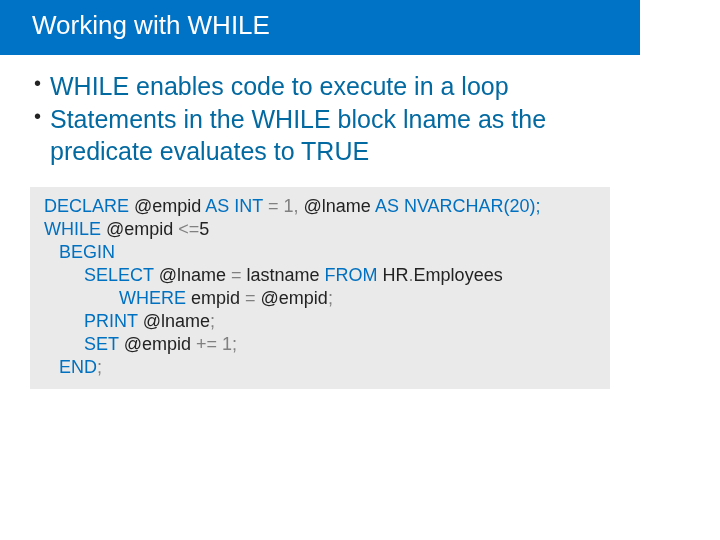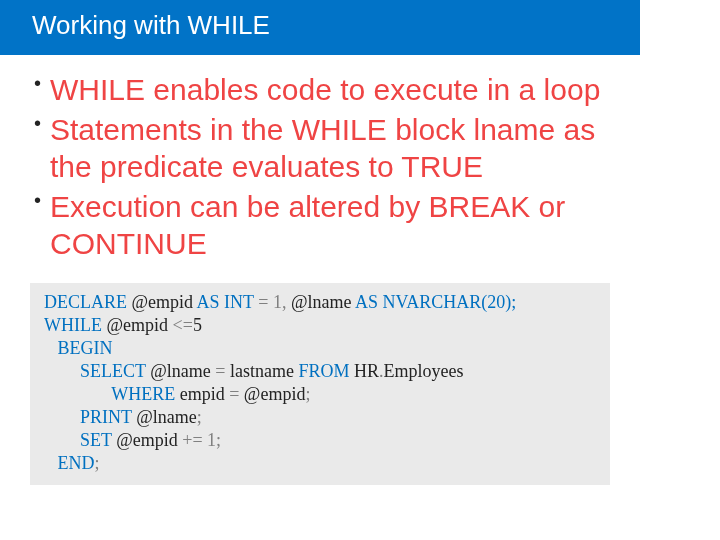--- a/index.html
+++ b/index.html
@@ -10,62 +10,61 @@
     color: #fff;
     padding: 10px 0 14px 32px;
     font-size: 26px;
     font-weight: 400;
   }
   .content {
     padding: 16px 30px 10px 34px;
   }
   .bullet-list {
     list-style: none;
-    font-size: 30px;
-    color: #ef4444;
+    font-size: 25px;
+    color: #0369a1;
     line-height: 1.25;
   }
   .bullet-list li {
     position: relative;
     padding-left: 16px;
     margin-bottom: 2px;
   }
   .bullet-list li::before {
     content: "•";
     position: absolute;
     left: 0;
     top: 0;
     font-size: 20px;
     color: #232323;
   }
   .code-block {
     margin: 8px 30px 0 30px;
     background: #eaeaea;
     padding: 8px 14px 10px 14px;
-    font-family: Liberation Serif, serif;
+    font-family: Liberation Sans, sans-serif;
     font-size: 18px;
     line-height: 1.28;
     color: #232323;
     white-space: pre;
   }
   .kw   { color: #0070c0; }
   .gray { color: #808080; }
 </style>
 </head>
 <body>
 
 <div class="slide">
 
   <div class="title-bar">Working with WHILE</div>
 
   <div class="content">
     <ul class="bullet-list">
       <li>WHILE enables code to execute in a loop</li>
       <li>Statements in the WHILE block lname as the predicate evaluates to TRUE</li>
-      <li>Execution can be altered by BREAK or CONTINUE</li>
     </ul>
   </div>
 
   <div class="code-block"><span class="kw">DECLARE</span><span> @empid </span><span class="kw">AS INT</span><span class="gray"> = </span><span class="gray">1,</span><span> @lname </span><span class="kw">AS NVARCHAR(20);</span>
 <span class="kw">WHILE</span><span> @empid </span><span class="gray">&lt;=</span><span>5</span>
 <span class="kw">   BEGIN</span>
 <span class="kw">        SELECT</span><span> @lname </span><span class="gray">=</span><span> lastname </span><span class="kw">FROM</span><span> HR</span><span class="gray">.</span><span>Employees</span>
 <span class="kw">               WHERE</span><span> empid </span><span class="gray">=</span><span> @empid</span><span class="gray">;</span>
 <span class="kw">        PRINT</span><span> @lname</span><span class="gray">;</span>
 <span class="kw">        SET</span><span> @empid </span><span class="gray">+=</span><span class="gray"> 1;</span>

